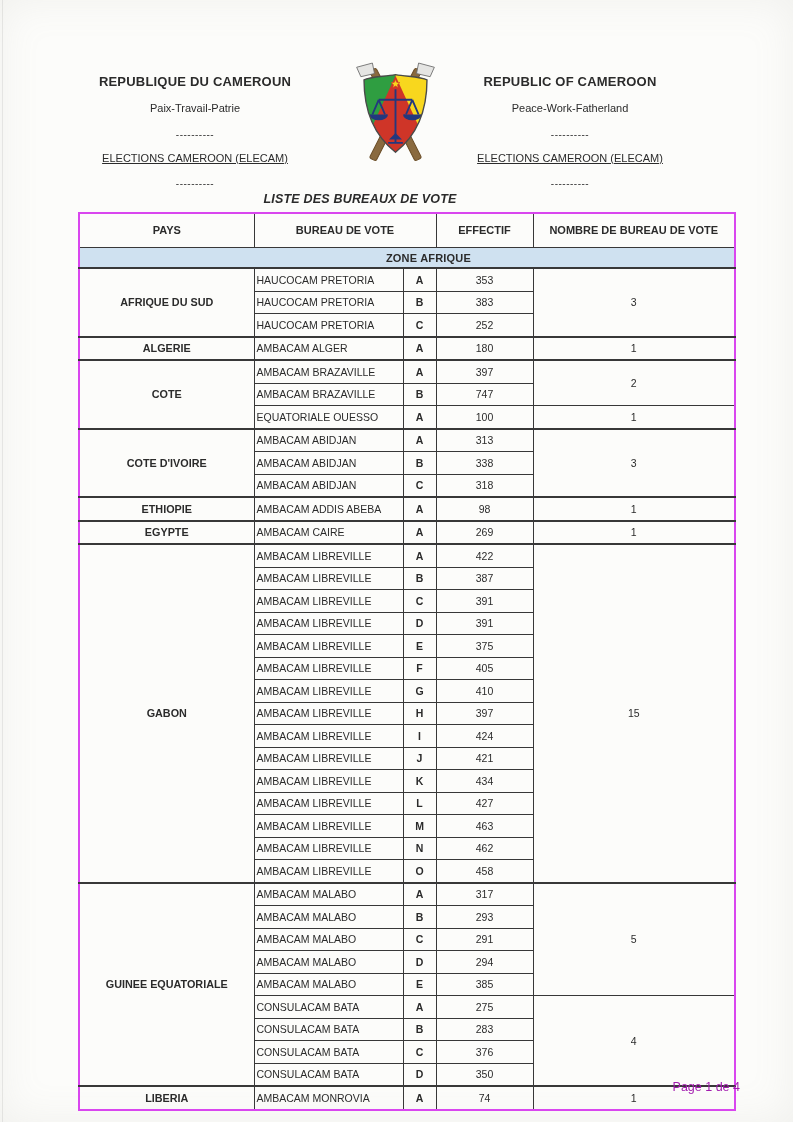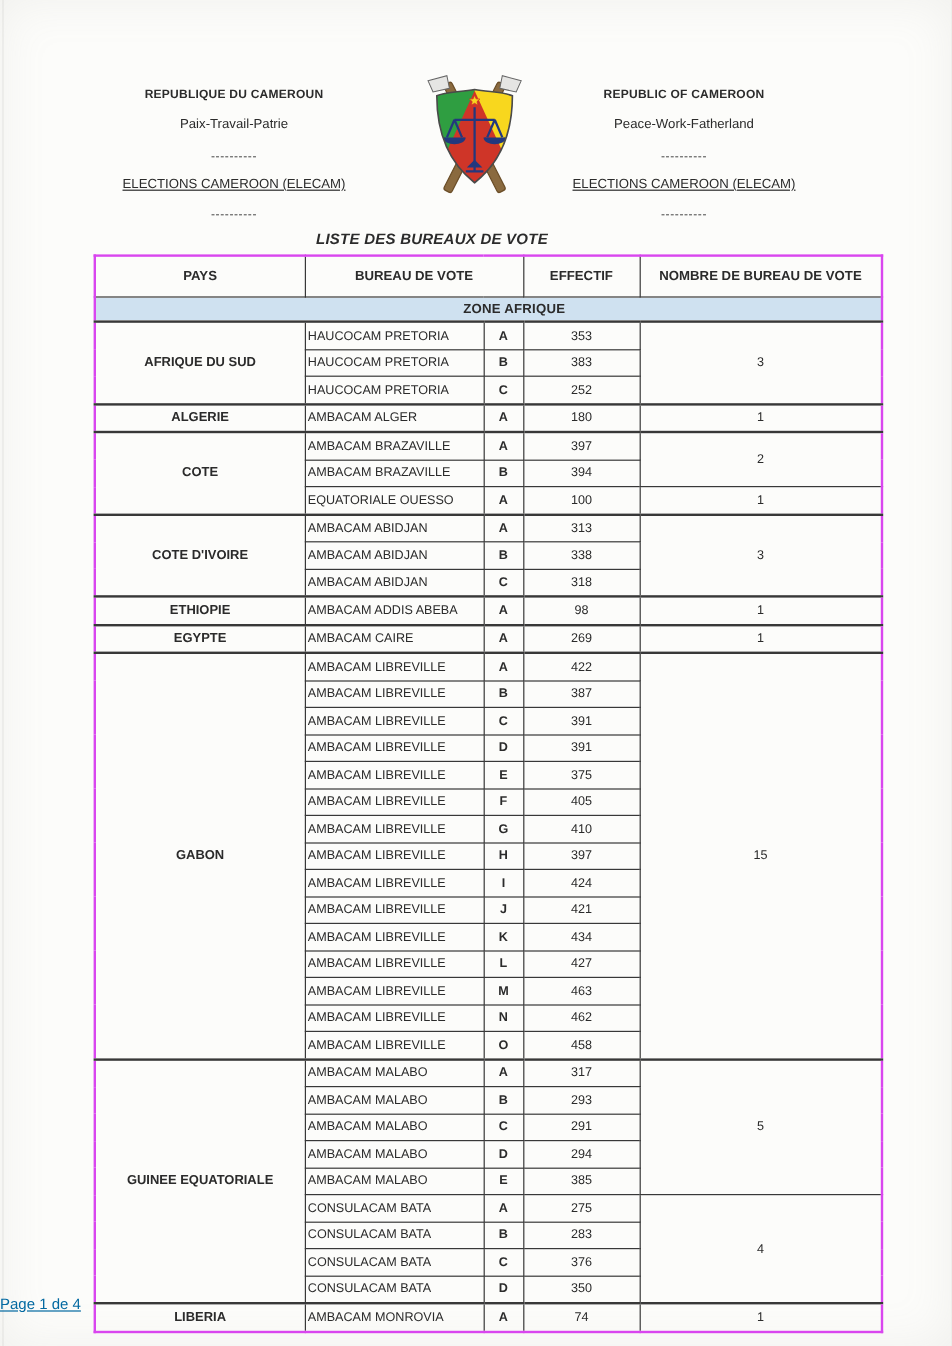--- a/index.html
+++ b/index.html
@@ -12,21 +12,21 @@
     color:#2b2b2b;
     overflow:hidden;
     box-shadow:inset 0 0 40px rgba(160,160,150,0.12);
   }
   .scan-edge{position:absolute;left:2px;top:0;width:1px;height:100%;background:rgba(0,0,0,0.07);}
 
   
   .hdr-block{position:absolute;text-align:center;}
   .hdr-left{left:70px;top:74px;width:250px;}
   .hdr-right{left:445px;top:74px;width:250px;}
-  .hdr-line1{font-weight:bold;font-size:10px;margin-bottom:13px;letter-spacing:0.2px;}
+  .hdr-line1{font-weight:bold;font-size:13px;margin-bottom:13px;letter-spacing:0.2px;}
   .hdr-line2{font-size:11px;margin-bottom:15px;}
   .hdr-dash{font-size:10px;letter-spacing:0.5px;margin-bottom:12px;color:#3a3a3a;}
   .hdr-line3{font-size:11px;margin-bottom:14px;text-decoration:underline;}
   .emblem{position:absolute;left:343px;top:62px;width:105px;height:105px;}
 
   
   .doc-title{
     position:absolute;left:60px;top:192px;width:600px;
     text-align:center;font-weight:bold;font-size:12.5px;letter-spacing:0.2px;font-style:italic;
   }
@@ -50,21 +50,21 @@
   td.pays-cell{text-align:center;font-weight:bold;font-size:10.8px;}
   td.bureau-cell{text-align:left;padding-left:4px;}
   td.letter-cell{text-align:center;font-weight:bold;}
   td.eff-cell{text-align:center;}
   td.nombre-cell{text-align:center;}
   tr.country-start td{border-top-width:2px;}
 
   
   .footer{
     position:absolute;left:0;top:1080px;width:740px;
-    text-align:left;font-size:12.5px;color:#0369a1;text-decoration:underline;
+    text-align:right;font-size:12.5px;color:#a21caf;
   }
 </style>
 </head>
 <body>
 
 <div class="page">
   <div class="scan-edge"></div>
 
   <div class="hdr-block hdr-left">
     <div class="hdr-line1">REPUBLIQUE DU CAMEROUN</div>
@@ -168,21 +168,21 @@
         <tr class="country-start">
           <td class="pays-cell" rowspan="3">COTE</td>
           <td class="bureau-cell">AMBACAM BRAZAVILLE</td>
           <td class="letter-cell">A</td>
           <td class="eff-cell">397</td>
           <td class="nombre-cell" rowspan="2">2</td>
         </tr>
         <tr>
           <td class="bureau-cell">AMBACAM BRAZAVILLE</td>
           <td class="letter-cell">B</td>
-          <td class="eff-cell">394</td>
+          <td class="eff-cell">747</td>
         </tr>
         <tr>
           <td class="bureau-cell">EQUATORIALE OUESSO</td>
           <td class="letter-cell">A</td>
           <td class="eff-cell">100</td>
           <td class="nombre-cell" rowspan="1">1</td>
         </tr>
         <tr class="country-start">
           <td class="pays-cell" rowspan="3">COTE D'IVOIRE</td>
           <td class="bureau-cell">AMBACAM ABIDJAN</td>

